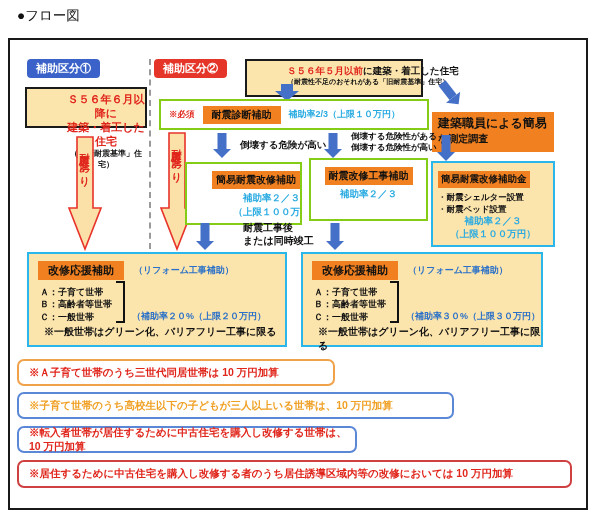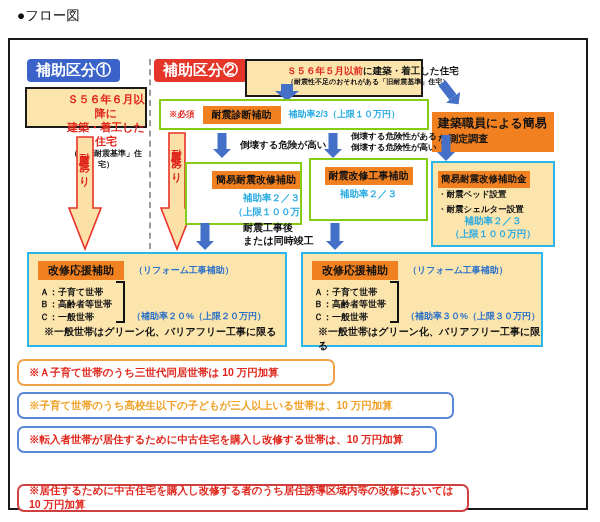--- a/index.html
+++ b/index.html
@@ -4,21 +4,21 @@
 <style>
   html,body{margin:0;padding:0;background:#fff;}
   body{width:600px;height:522px;position:relative;font-family:"Liberation Sans",sans-serif;
        -webkit-font-smoothing:antialiased;}
   .abs{position:absolute;}
   .b{font-weight:bold;}
   
   .outer{left:8px;top:38px;width:576px;height:468px;border:2px solid #1a1a1a;background:#fff;}
   .title{left:17px;top:7px;font-size:13.5px;color:#111;}
   
-  .badge{padding:2px 9px;border-radius:4px;color:#fff;font-size:15px;font-weight:bold;}
+  .badge{padding:2px 9px;border-radius:4px;color:#fff;font-size:11px;font-weight:bold;}
   .badge.blue{background:#3a62c8;}
   .badge.red{background:#e53528;}
   
   .dash{left:149px;top:59px;height:190px;width:0;border-left:2px dashed #9a9a9a;}
   
   .tanbox{background:#fce4ad;border:2px solid #1a1a1a;box-sizing:border-box;text-align:center;padding-left:40px;}
   .cyanbox{background:#fce4ad;border:2px solid #29b6ea;box-sizing:border-box;}
   .whitebox{background:#fff;border:2px solid #84cc16;box-sizing:border-box;}
   .orange-hdr{background:#f08020;color:#111;font-weight:bold;display:inline-block;}
   .red-t{color:#e0251b;}
@@ -141,22 +141,22 @@
   <div class="cyan-t b" style="font-size:9.5px;margin-top:1px;">（上限１００万</div>
 </div>
 
 <div class="abs whitebox" style="left:309px;top:158px;width:119px;height:63px;text-align:center;padding-top:5px;">
   <span class="orange-hdr" style="font-size:10px;padding:2px 4px;">耐震改修工事補助</span>
   <div class="cyan-t b" style="font-size:9.5px;margin-top:3px;">補助率２／３</div>
 </div>
 
 <div class="abs cyanbox" style="left:431px;top:161px;width:124px;height:86px;padding:5px 5px;">
   <span class="orange-hdr" style="font-size:9.5px;padding:2px 3px;">簡易耐震改修補助金</span>
+  <div class="b" style="font-size:8.5px;line-height:12px;margin-top:3px;color:#111;">・耐震シェルター設置</div>
   <div class="b" style="font-size:8.5px;line-height:12px;color:#111;">・耐震ベッド設置</div>
-  <div class="b" style="font-size:8.5px;line-height:12px;margin-top:3px;color:#111;">・耐震シェルター設置</div>
   <div class="cyan-t b" style="font-size:9.5px;text-align:center;">補助率２／３</div>
   <div class="cyan-t b" style="font-size:9.5px;text-align:center;">（上限１００万円）</div>
 </div>
 
 <div class="barrow" style="left:196px;top:223px;width:18px;height:27px;">
   <div class="shaft"></div>
     <div class="head"></div>
 </div>
 <div class="barrow" style="left:326px;top:223px;width:18px;height:27px;">
   <div class="shaft"></div>
@@ -196,14 +196,14 @@
       <div>Ｃ：一般世帯</div>
     </div>
     <div class="renov-bracket"></div>
     <div class="renov-rate blue-t">（補助率３０%（上限３０万円）</div>
   </div>
   <div class="renov-note">※一般世帯はグリーン化、バリアフリー工事に限る</div>
 </div>
 
 <div class="abs note n1 red-t" style="left:17px;top:359px;width:318px;height:27px;">※Ａ子育て世帯のうち三世代同居世帯は 10 万円加算</div>
 <div class="abs note n2 org-t" style="left:17px;top:392px;width:437px;height:27px;">※子育て世帯のうち高校生以下の子どもが三人以上いる世帯は、10 万円加算</div>
-<div class="abs note n3 red-t" style="left:17px;top:426px;width:420px;height:27px;">※転入者世帯が居住するために中古住宅を購入し改修する世帯は、10 万円加算</div>
-<div class="abs note n4 red-t" style="left:17px;top:460px;width:452px;height:28px;margin-top:24px;">※居住するために中古住宅を購入し改修する者のうち居住誘導区域内等の改修においては 10 万円加算</div>
+<div class="abs note n3 red-t" style="left:17px;top:426px;width:340px;height:27px;">※転入者世帯が居住するために中古住宅を購入し改修する世帯は、10 万円加算</div>
+<div class="abs note n4 red-t" style="left:17px;top:460px;width:555px;height:28px;">※居住するために中古住宅を購入し改修する者のうち居住誘導区域内等の改修においては 10 万円加算</div>
 
 </body></html>

